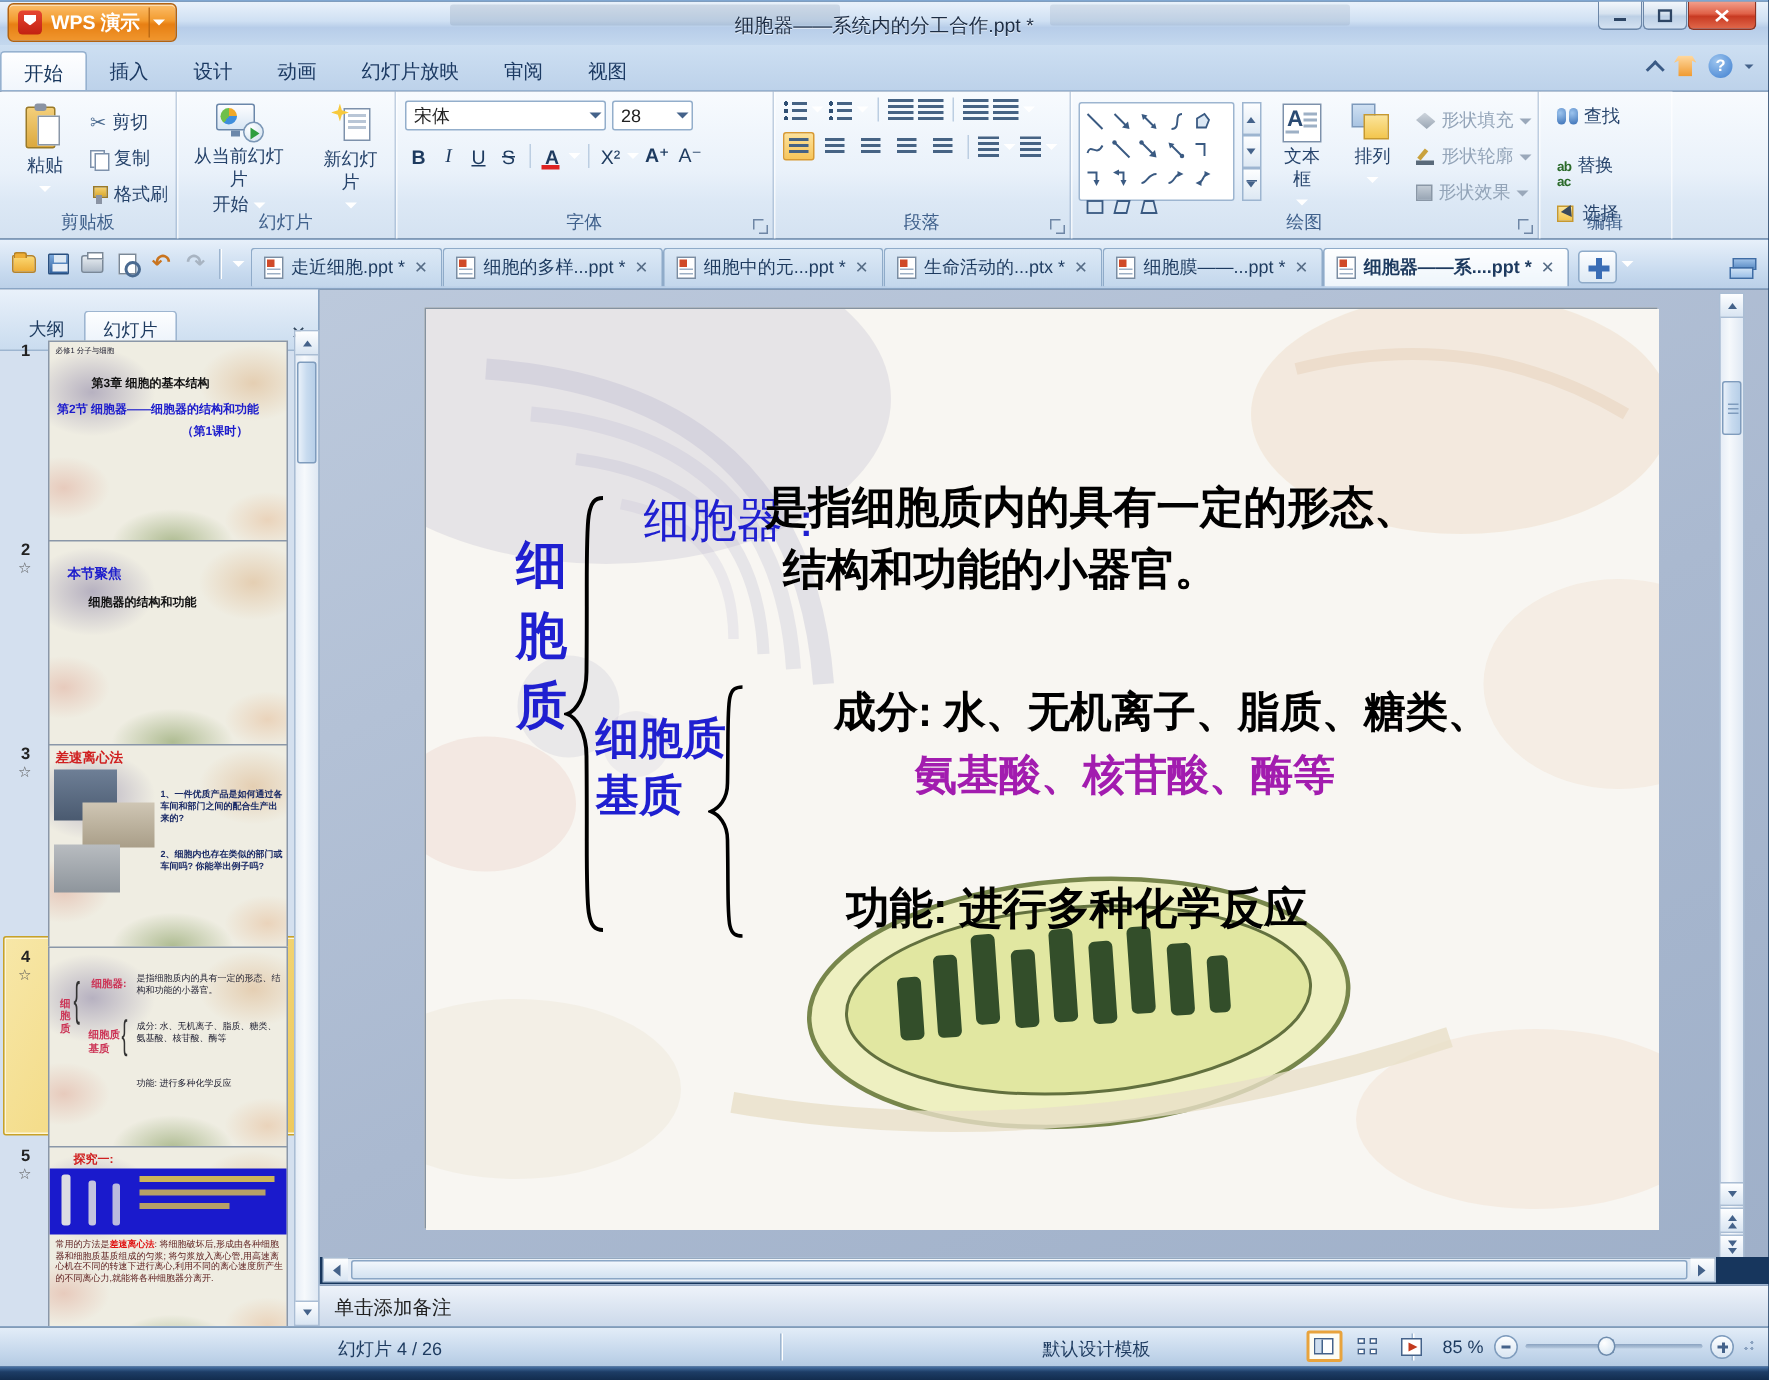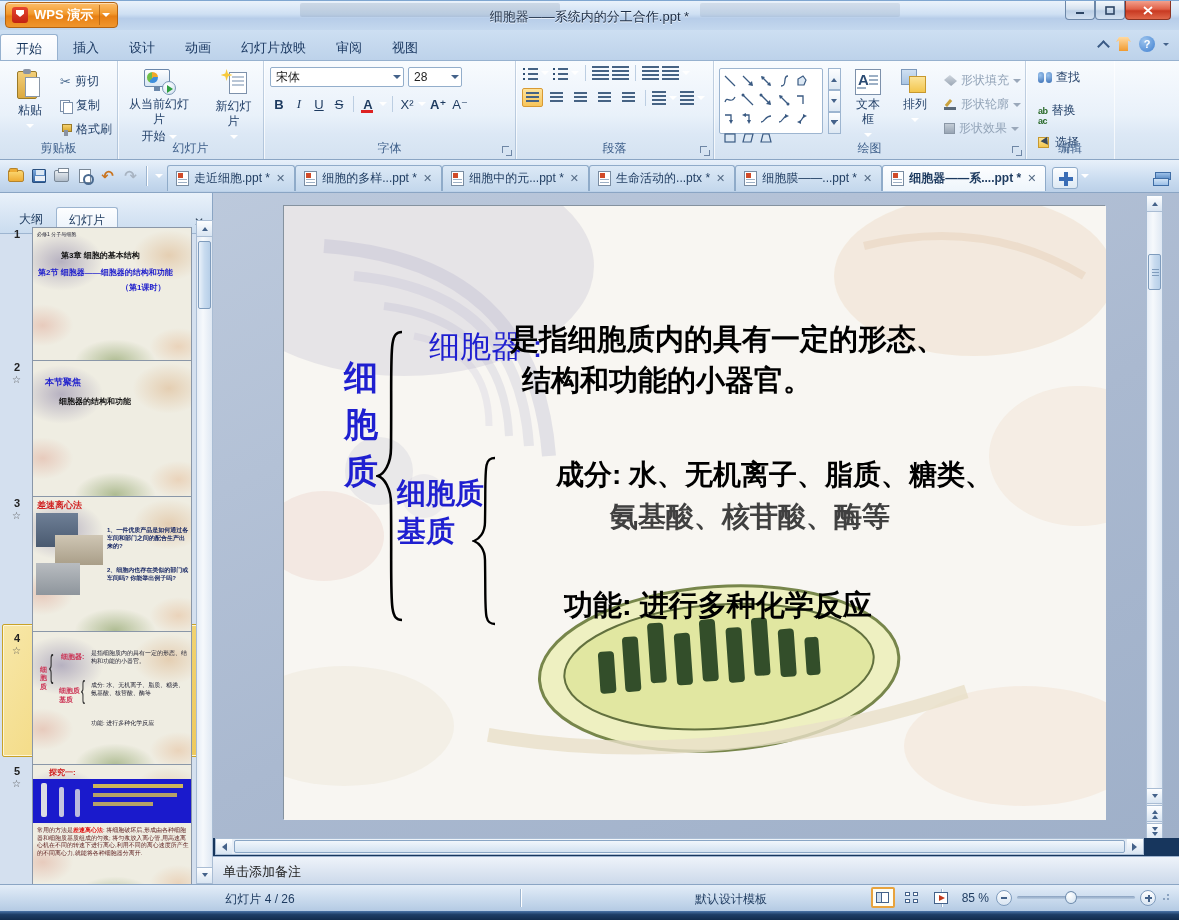--- a/index.html
+++ b/index.html
@@ -194,21 +194,21 @@
 
   
   #slide { left:70px; top:12px; width:822px; height:614px; background:#f4f1ea; border:1px solid #85929f; box-shadow:1px 1px 0 #7a8795; }
   #slide-bg { left:0; top:0; width:822px; height:614px; }
   .v-label { left:58px; top:148px; width:38px; font-size:34px; font-weight:bold; color:#1f1fd0; line-height:1.38; word-break:break-all; text-align:center; }
   #org-label { left:145px; top:120px; font-size:31px; font-weight:normal; color:#1f1fd0; }
   #org-def { left:226px; top:113px; font-size:29px; font-weight:bold; color:#000; line-height:1.42; }
   #org-def .ind { padding-left:12px; }
   #matrix-label { left:113px; top:268px; font-size:29px; font-weight:bold; color:#1f1fd0; line-height:1.32; }
   #comp1 { left:272px; top:250px; font-size:28px; font-weight:bold; color:#000; }
-  #comp2 { left:326px; top:292px; font-size:28px; font-weight:bold; color:#404040; }
+  #comp2 { left:326px; top:292px; font-size:28px; font-weight:bold; color:#a21caf; }
   #func-line { left:280px; top:380px; font-size:29px; font-weight:bold; color:#000; }
   .brace { position:absolute; }
 
   
   .scroll-col { background:linear-gradient(to right,#e6edf6,#f6f9fc 40%,#dfe8f3); border:1px solid #aabdd4; }
   #vscroll { left:933px; top:2px; width:17px; height:661px; }
   .sc-btn { position:absolute; left:0; width:15px; height:16px; background:linear-gradient(#fdfeff,#d9e5f2); border-bottom:1px solid #aabdd4; display:flex; align-items:center; justify-content:center; cursor:pointer; }
   #v-thumb { position:absolute; left:1px; top:58px; width:13px; height:36px; border:1px solid #7f9cbd; border-radius:2px;
     background:linear-gradient(to right,#e9f1fa,#c8dbEF 50%,#b7cfe8); background:linear-gradient(to right,#e9f1fa,#c8dbef 50%,#b7cfe8); cursor:grab; }
   #v-thumb:after { content:""; position:absolute; left:3px; top:14px; width:7px; height:1px; background:#7f9cbd; box-shadow:0 3px 0 #7f9cbd,0 6px 0 #7f9cbd; }

